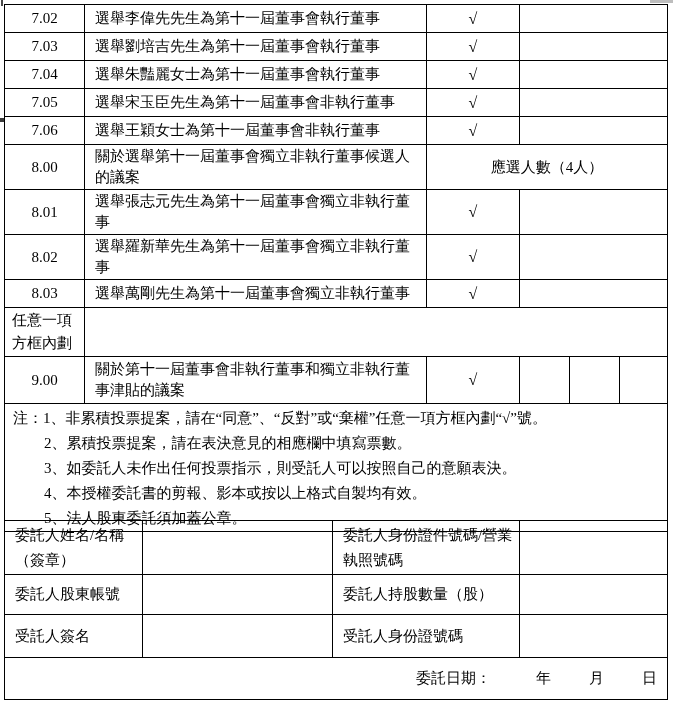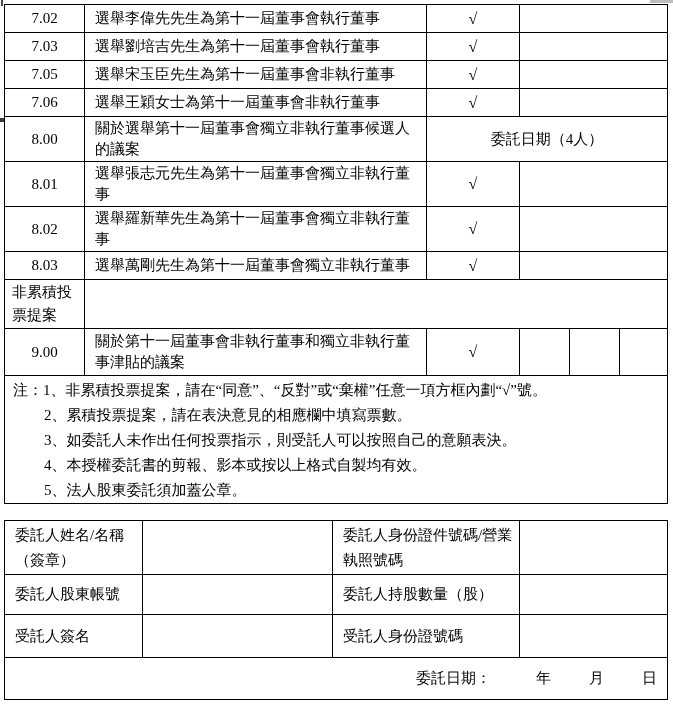--- a/index.html
+++ b/index.html
@@ -80,56 +80,62 @@
         <td class="check">√</td>
         <td colspan="3"></td>
       </tr>
       <tr class="row-s">
         <td class="num">7.03</td>
         <td class="desc">選舉劉培吉先生為第十一屆董事會執行董事</td>
         <td class="check">√</td>
         <td colspan="3"></td>
       </tr>
       <tr class="row-s">
+        <td class="num">7.04</td>
+        <td class="desc">選舉朱豔麗女士為第十一屆董事會執行董事</td>
+        <td class="check">√</td>
+        <td colspan="3"></td>
+      </tr>
+      <tr class="row-s">
         <td class="num">7.05</td>
         <td class="desc">選舉宋玉臣先生為第十一屆董事會非執行董事</td>
         <td class="check">√</td>
         <td colspan="3"></td>
       </tr>
       <tr class="row-s">
         <td class="num">7.06</td>
         <td class="desc">選舉王穎女士為第十一屆董事會非執行董事</td>
         <td class="check">√</td>
         <td colspan="3"></td>
       </tr>
       <tr class="row-800">
         <td class="num">8.00</td>
         <td class="desc">關於選舉第十一屆董事會獨立非執行董事候選人的議案</td>
-        <td colspan="4" class="merged-center">委託日期（4人）</td>
+        <td colspan="4" class="merged-center">應選人數（4人）</td>
       </tr>
       <tr class="row-s">
         <td class="num">8.01</td>
         <td class="desc">選舉張志元先生為第十一屆董事會獨立非執行董事</td>
         <td class="check">√</td>
         <td colspan="3"></td>
       </tr>
       <tr class="row-s">
         <td class="num">8.02</td>
         <td class="desc">選舉羅新華先生為第十一屆董事會獨立非執行董事</td>
         <td class="check">√</td>
         <td colspan="3"></td>
       </tr>
       <tr class="row-s">
         <td class="num">8.03</td>
         <td class="desc">選舉萬剛先生為第十一屆董事會獨立非執行董事</td>
         <td class="check">√</td>
         <td colspan="3"></td>
       </tr>
       <tr class="row-nc">
-        <td class="nclabel">非累積投票提案</td>
+        <td class="nclabel">任意一項方框內劃</td>
         <td colspan="5"></td>
       </tr>
       <tr class="row-900">
         <td class="num">9.00</td>
         <td class="desc">關於第十一屆董事會非執行董事和獨立非執行董事津貼的議案</td>
         <td class="check">√</td>
         <td></td>
         <td></td>
         <td></td>
       </tr>

